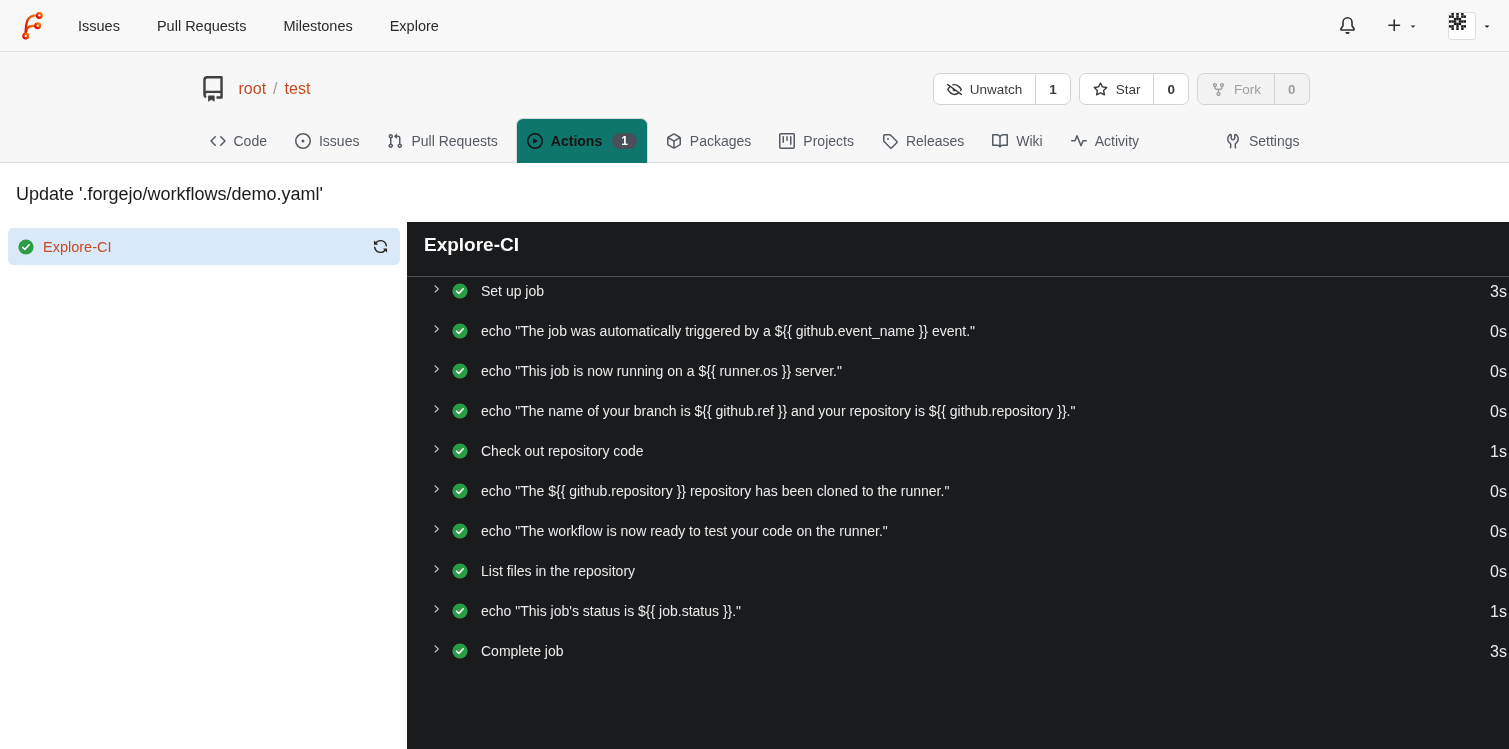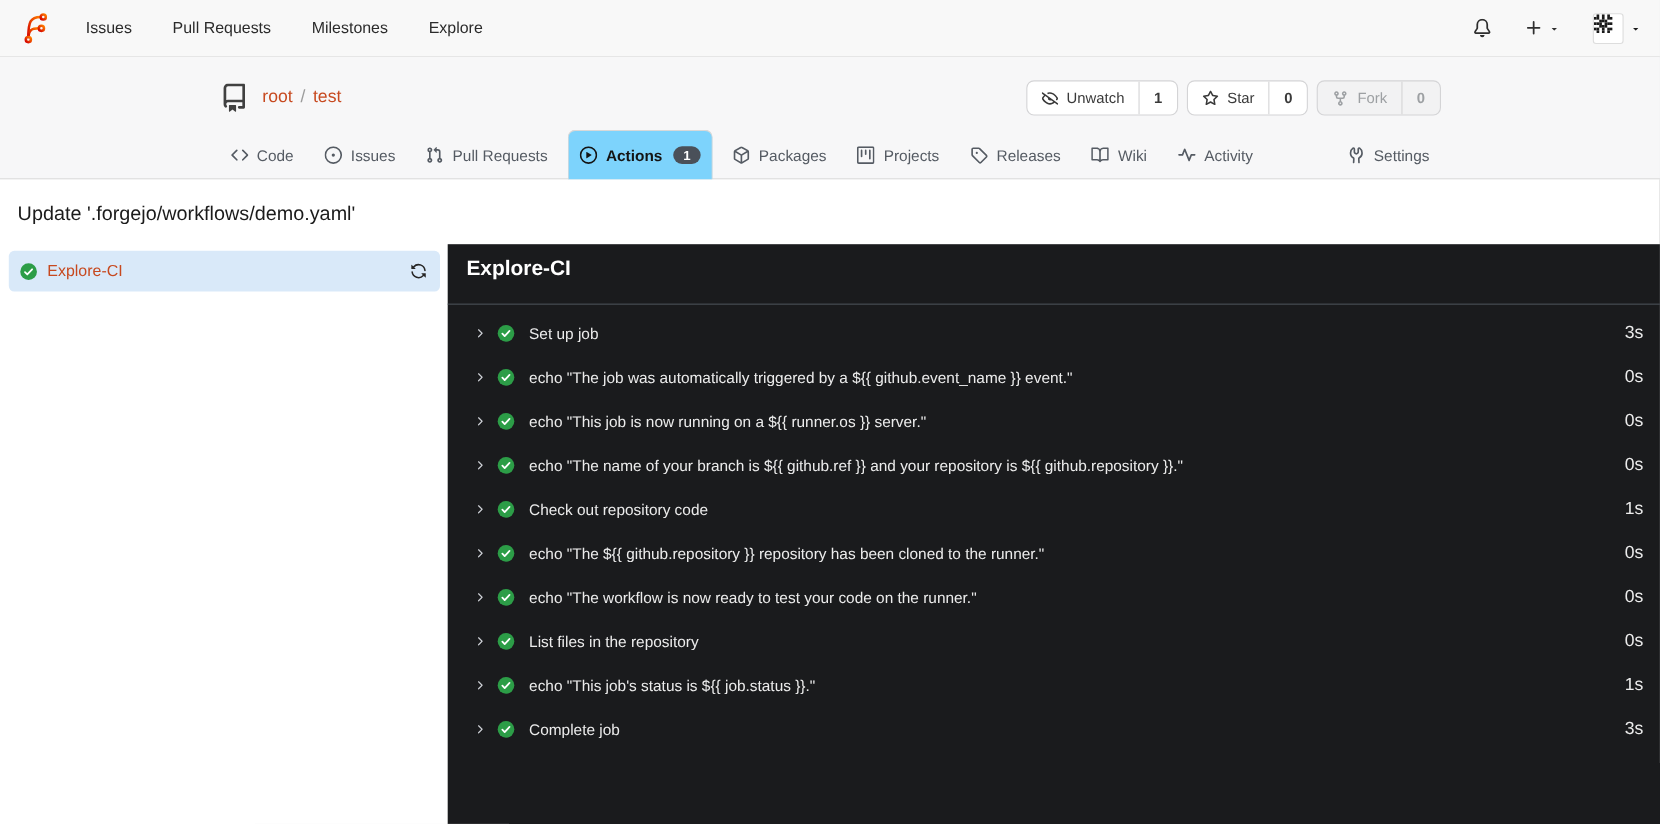--- a/index.html
+++ b/index.html
@@ -52,21 +52,21 @@
   .btn-group.disabled .btn-main { cursor:default; }
 
   .tabs { display:flex; align-items:flex-end; margin-top:12px; margin-bottom:-1px; }
   .tab {
     height:44px; display:flex; align-items:center; gap:8px;
     padding:0 10px; margin-right:8px; font-size:14px; color:#555b63;
     text-decoration:none; cursor:pointer; white-space:nowrap;
   }
   .tab svg { width:16px; height:16px; }
   .tab.active {
-    height:45px; background:#7dd3fc; border:1px solid #d8d8d8; border-bottom:none;
+    height:45px; background:#0f766e; border:1px solid #d8d8d8; border-bottom:none;
     border-radius:7px 7px 0 0; color:#141414; font-weight:700; z-index:2;
   }
   .tab .badge {
     background:#4a5059; color:#fff; font-size:12px; font-weight:600;
     border-radius:9px; padding:1px 9px; margin-left:2px;
   }
   .tab-settings { margin-left:auto; margin-right:0; }
 
   
   .page-title { font-size:18px; line-height:25px; padding:19px 16px 15px; color:#1b1b1b; }
@@ -79,21 +79,21 @@
   .job-item.selected { background:#d9e9f9; }
   .job-item .job-label { font-size:14.5px; color:#c7491f; }
   .job-item .refresh-btn { margin-left:auto; color:#262626; cursor:pointer; }
   .job-item .refresh-btn svg { width:15px; height:15px; }
 
   .console { flex:1; min-width:0; background:#1a1b1d; display:flex; flex-direction:column; }
   .console-header { padding:11px 17px 11px; border-bottom:1px solid #4b5058; }
   .console-title { font-size:19px; font-weight:600; color:#fff; line-height:24px; margin-bottom:8px; }
   .console-status { font-size:13px; line-height:16px; color:#e4e5e7; }
   .steps { flex:1; padding-top:6px; overflow:hidden; }
-  .step { height:40px; display:flex; align-items:center; padding:0 15px 0 23px; cursor:pointer; }
+  .step { height:40px; display:flex; align-items:flex-start; padding:0 2px 0 23px; cursor:pointer; }
   .step .chev { color:#c8cbd0; margin-right:10px; }
   .step .chev svg { width:12px; height:12px; }
   .step .step-check { margin-right:13px; display:flex; }
   .step .step-name {
     flex:1; font-size:14px; color:#ececec;
     white-space:nowrap; overflow:hidden; text-overflow:ellipsis;
   }
   .step .step-duration { font-size:16px; color:#ececec; padding-left:12px; }
 </style>
 </head>

